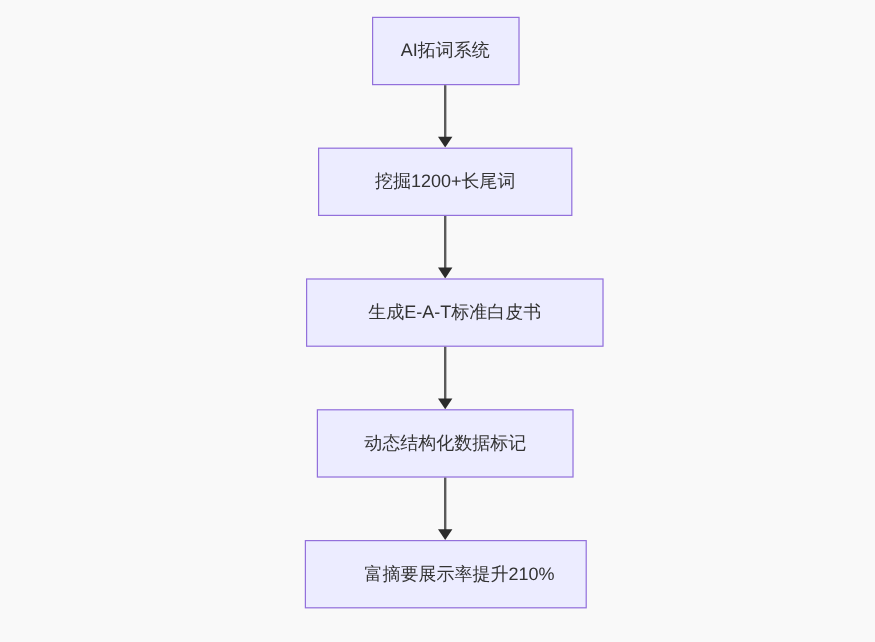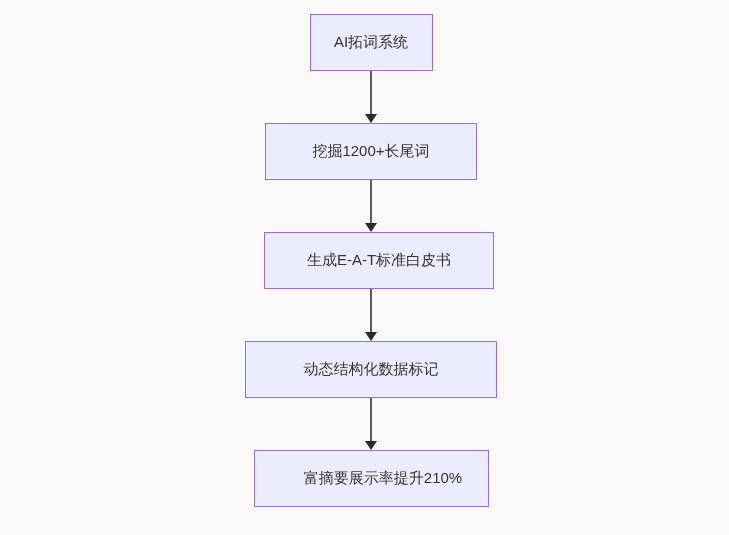--- a/index.html
+++ b/index.html
@@ -31,22 +31,22 @@
     justify-content: center;
     background: #ECECFF;
     border: 1px solid #9370DB;
     color: #333333;
     font-size: 15px;
     white-space: nowrap;
     text-align: center;
   }
   .n0 { width: 123px; }
   .n1 { width: 212px; }
-  .n2 { width: 230px; margin-left: 16px; }
-  .n3 { width: 252px; text-align: right; }
+  .n2 { width: 248px; margin-left: 16px; }
+  .n3 { width: 214px; text-align: right; }
   .n4 { width: 235px; padding-left: 24px; }
   .arrow {
     height: 52px;
     display: flex;
     flex-direction: column;
     align-items: center;
   }
   .arrow .line {
     width: 2px;
     flex: 1 1 auto;

